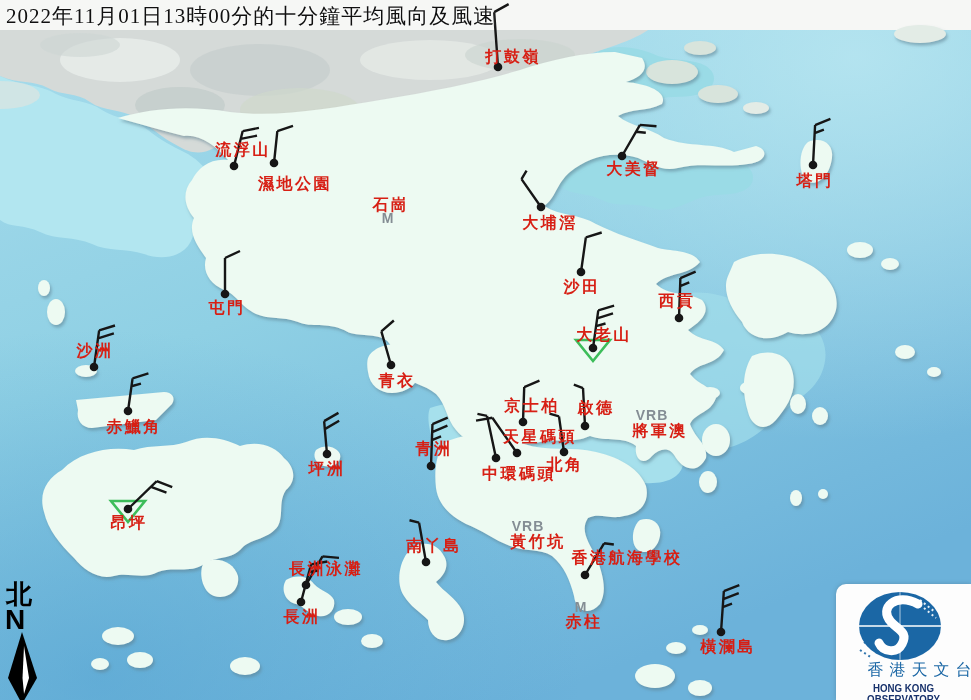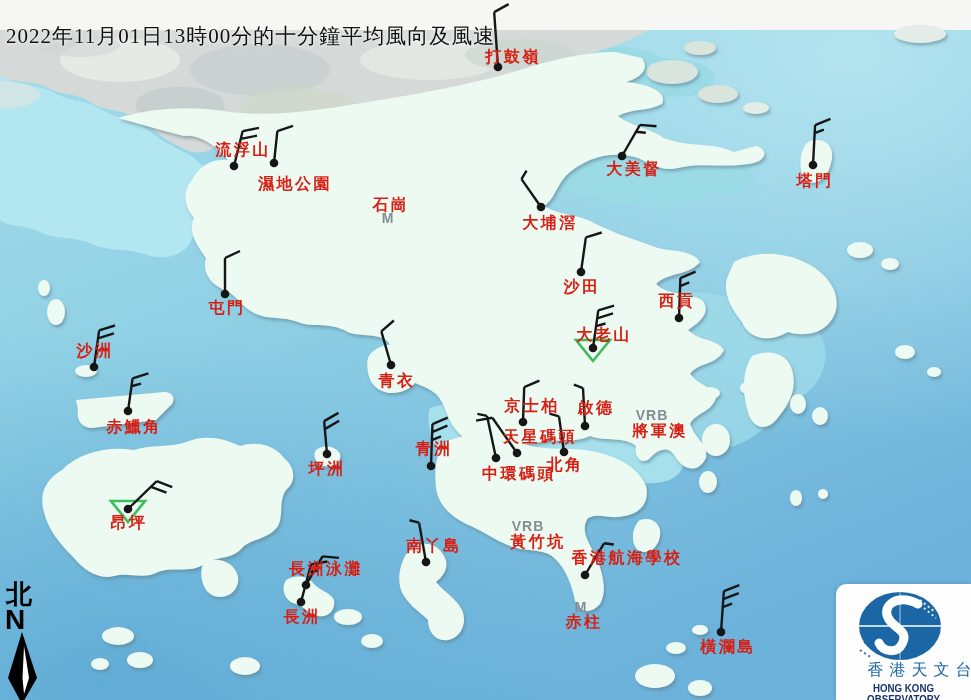--- a/index.html
+++ b/index.html
@@ -3,21 +3,21 @@
 <meta charset="utf-8">
 <style>
   html,body{margin:0;padding:0;background:#dfe7ec;}
   .stage{position:relative;width:971px;height:700px;overflow:hidden;
          font-family:"Liberation Sans",sans-serif;background:#93d0e4;}
   .stage svg{position:absolute;left:0;top:0;}
   #map-title{position:absolute;left:6px;top:2px;z-index:6;
       font-family:"Liberation Serif","DejaVu Serif",serif;
       font-size:21px;font-weight:500;color:var(--title-black,#101010);
       letter-spacing:1px;white-space:nowrap;
-      text-shadow:0 0 3px rgba(255,255,255,.85),0 0 6px rgba(255,255,255,.6);margin-top:20px;}
+      text-shadow:0 0 3px rgba(255,255,255,.85),0 0 6px rgba(255,255,255,.6);}
   #overlay-svg{z-index:5;}
   .st-label{font-family:"Liberation Serif","DejaVu Serif",serif;
       font-size:16px;font-weight:bold;letter-spacing:2.5px;}
   .st-marker{font-family:"Liberation Sans",sans-serif;font-size:14px;
       font-weight:bold;letter-spacing:1px;}
   
   #compass{position:absolute;left:4px;top:582px;z-index:7;width:44px;text-align:left;}
   #compass .cjk{font-family:"Liberation Serif","DejaVu Serif",serif;
       font-size:26px;font-weight:bold;color:#000;line-height:26px;margin-left:2px;}
   #compass .letterN{font-family:"Liberation Sans",sans-serif;font-size:28px;

